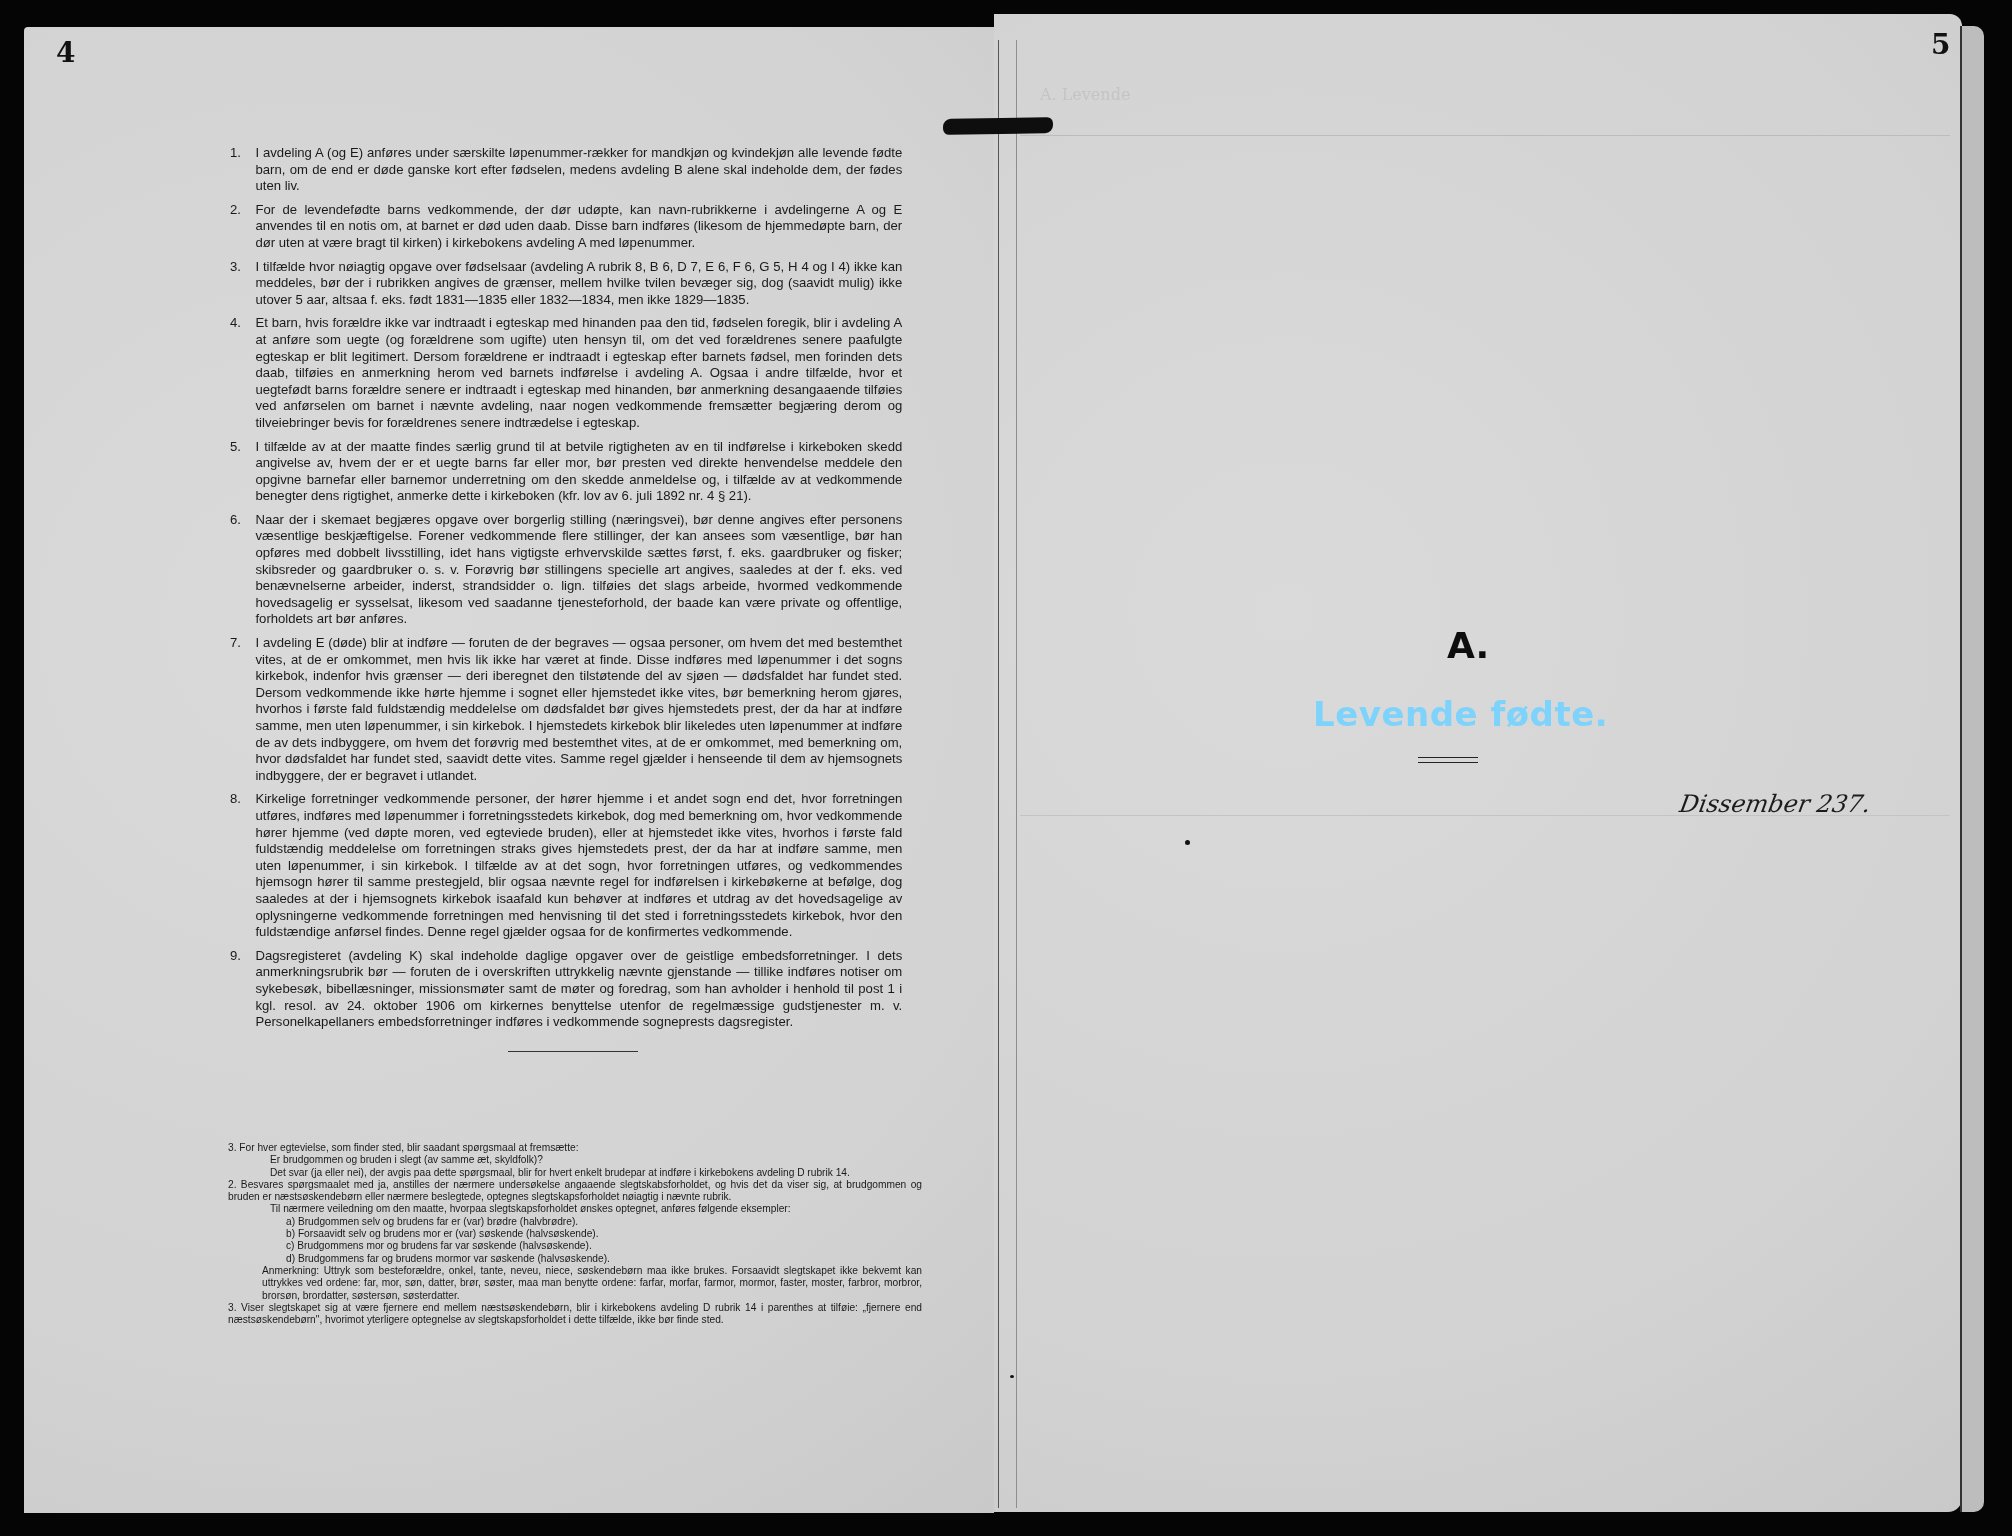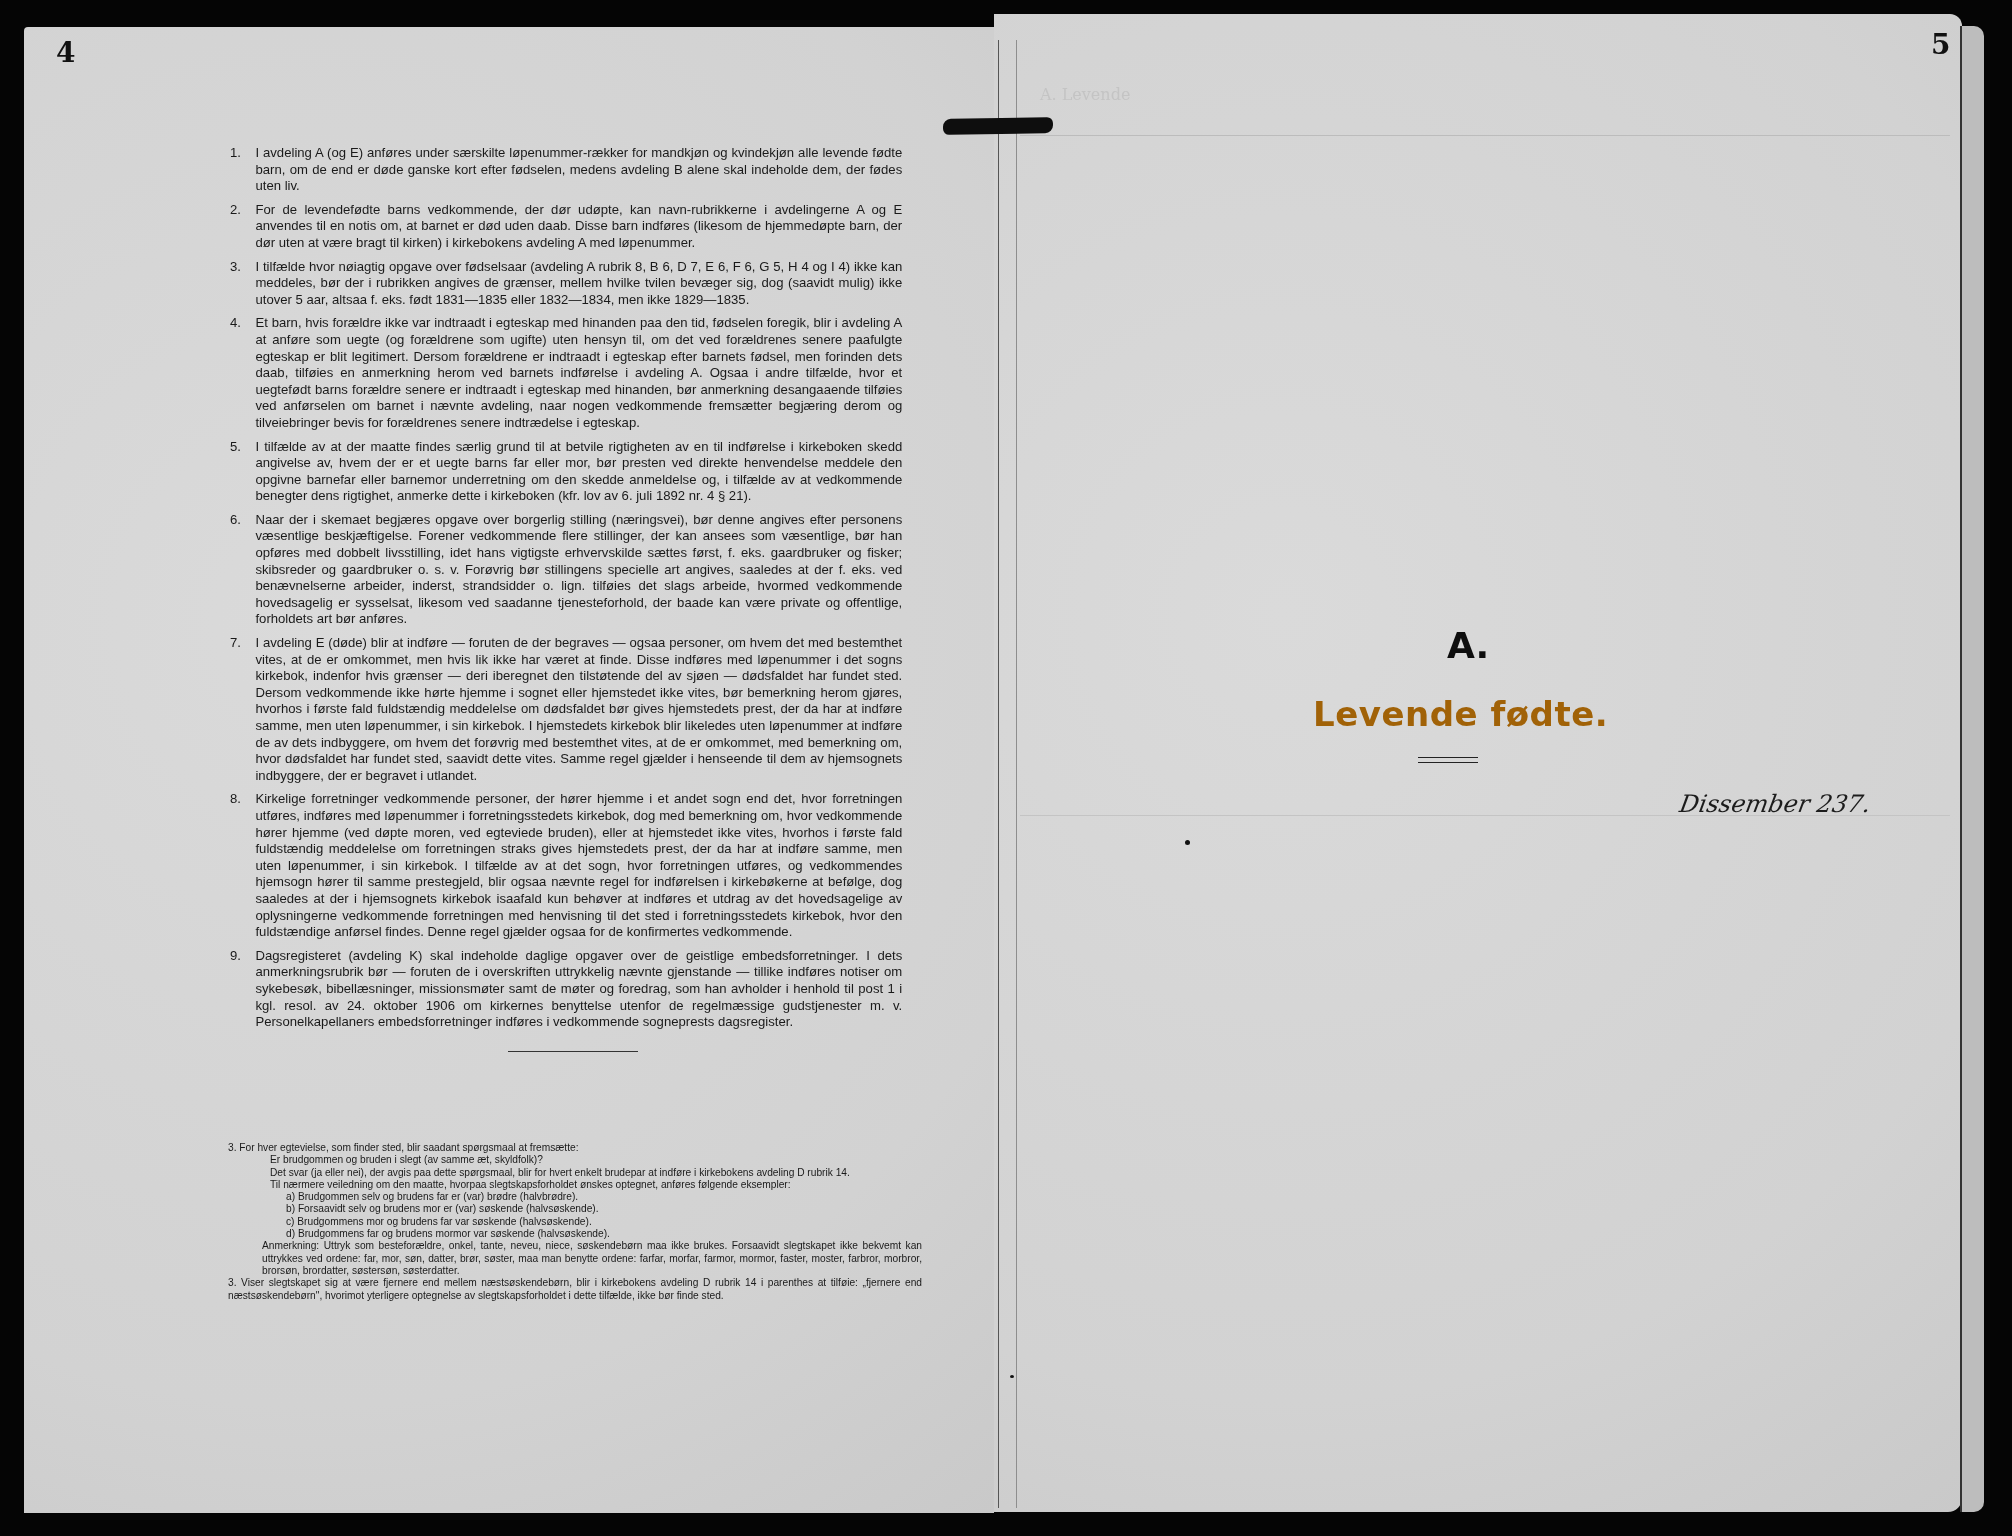--- a/index.html
+++ b/index.html
@@ -34,21 +34,21 @@
   .sep { width: 130px; height: 1px; background: #333; margin: 20px 0 0 280px; }
 
   .addendum { position: absolute; left: 222px; top: 1142px; width: 700px; font-family: "Liberation Sans", sans-serif; font-size: 10.2px; line-height: 12.3px; }
   .addendum p { margin: 0; text-align: justify; }
   .addendum .ind { padding-left: 58px; }
   .addendum .lvl1 { padding-left: 6px; }
   .addendum .lvl3 { padding-left: 40px; }
   .addendum .lvl4 { padding-left: 48px; }
 
   .title-a { position: absolute; left: 1447px; top: 625px; font-family: "DejaVu Sans", sans-serif; font-weight: bold; font-size: 36px; color: #0d0d0d; }
-  .title-main { position: absolute; left: 1313px; top: 694px; font-family: "DejaVu Sans", sans-serif; font-weight: bold; font-size: 34px; color: #a16207; letter-spacing: 0.5px; }
+  .title-main { position: absolute; left: 1313px; top: 694px; font-family: "DejaVu Sans", sans-serif; font-weight: bold; font-size: 34px; color: #7dd3fc; letter-spacing: 0.5px; }
   .double-rule { position: absolute; left: 1418px; top: 757px; width: 60px; height: 4px; border-top: 1.5px solid #222; border-bottom: 1.5px solid #222; }
   .handwriting { position: absolute; left: 1680px; top: 790px; font-family: "DejaVu Serif", serif; font-style: italic; font-size: 24px; color: #1c1c1c; transform: skewX(-10deg); }
 
   .ink-blot { position: absolute; left: 943px; top: 118px; width: 110px; height: 16px; background: #0e0e0e; border-radius: 8px 6px 8px 6px; transform: rotate(-1deg); }
   .faint-header { position: absolute; left: 1040px; top: 85px; font-family: "DejaVu Serif", serif; font-size: 16px; color: #c4c4c4; }
   .faint-rule { position: absolute; left: 1020px; top: 135px; width: 930px; height: 1px; background: #bcbcbc; }
   .faint-rule2 { position: absolute; left: 1020px; top: 815px; width: 930px; height: 1px; background: #c4c4c4; }
   .speck { position: absolute; width: 5px; height: 5px; background: #111; border-radius: 50%; }
 </style>
 </head>
@@ -80,20 +80,21 @@
       <li><span class="num">8.</span><span>Kirkelige forretninger vedkommende personer, der hører hjemme i et andet sogn end det, hvor forretningen utføres, indføres med løpenummer i forretningsstedets kirkebok, dog med bemerkning om, hvor vedkommende hører hjemme (ved døpte moren, ved egteviede bruden), eller at hjemstedet ikke vites, hvorhos i første fald fuldstændig meddelelse om forretningen straks gives hjemstedets prest, der da har at indføre samme, men uten løpenummer, i sin kirkebok. I tilfælde av at det sogn, hvor forretningen utføres, og vedkommendes hjemsogn hører til samme prestegjeld, blir ogsaa nævnte regel for indførelsen i kirkebøkerne at befølge, dog saaledes at der i hjemsognets kirkebok isaafald kun behøver at indføres et utdrag av det hovedsagelige av oplysningerne vedkommende forretningen med henvisning til det sted i forretningsstedets kirkebok, hvor den fuldstændige anførsel findes. Denne regel gjælder ogsaa for de konfirmertes vedkommende.</span></li>
       <li><span class="num">9.</span><span>Dagsregisteret (avdeling K) skal indeholde daglige opgaver over de geistlige embedsforretninger. I dets anmerkningsrubrik bør — foruten de i overskriften uttrykkelig nævnte gjenstande — tillike indføres notiser om sykebesøk, bibellæsninger, missionsmøter samt de møter og foredrag, som han avholder i henhold til post 1 i kgl. resol. av 24. oktober 1906 om kirkernes benyttelse utenfor de regelmæssige gudstjenester m. v. Personelkapellaners embedsforretninger indføres i vedkommende sogneprests dagsregister.</span></li>
     </ol>
     <div class="sep"></div>
   </div>
 
   <div class="addendum">
     <p class="lvl1">3.  For hver egtevielse, som finder sted, blir saadant spørgsmaal at fremsætte:</p>
     <p class="lvl4">Er brudgommen og bruden i slegt (av samme æt, skyldfolk)?</p>
     <p class="lvl4">Det svar (ja eller nei), der avgis paa dette spørgsmaal, blir for hvert enkelt brudepar at indføre i kirkebokens avdeling D rubrik 14.</p>
+    <p class="lvl1">2.  Besvares spørgsmaalet med ja, anstilles der nærmere undersøkelse angaaende slegtskabsforholdet, og hvis det da viser sig, at brudgommen og bruden er næstsøskendebørn eller nærmere beslegtede, optegnes slegtskapsforholdet nøiagtig i nævnte rubrik.</p>
     <p class="lvl4">Til nærmere veiledning om den maatte, hvorpaa slegtskapsforholdet ønskes optegnet, anføres følgende eksempler:</p>
     <p class="lvl4" style="padding-left:64px">a) Brudgommen selv og brudens far er (var) brødre (halvbrødre).</p>
     <p class="lvl4" style="padding-left:64px">b) Forsaavidt selv og brudens mor er (var) søskende (halvsøskende).</p>
     <p class="lvl4" style="padding-left:64px">c) Brudgommens mor og brudens far var søskende (halvsøskende).</p>
     <p class="lvl4" style="padding-left:64px">d) Brudgommens far og brudens mormor var søskende (halvsøskende).</p>
     <p class="lvl3">Anmerkning: Uttryk som besteforældre, onkel, tante, neveu, niece, søskendebørn maa ikke brukes. Forsaavidt slegtskapet ikke bekvemt kan uttrykkes ved ordene: far, mor, søn, datter, brør, søster, maa man benytte ordene: farfar, morfar, farmor, mormor, faster, moster, farbror, morbror, brorsøn, brordatter, søstersøn, søsterdatter.</p>
     <p class="lvl1">3.  Viser slegtskapet sig at være fjernere end mellem næstsøskendebørn, blir i kirkebokens avdeling D rubrik 14 i parenthes at tilføie: „fjernere end næstsøskendebørn", hvorimot yterligere optegnelse av slegtskapsforholdet i dette tilfælde, ikke bør finde sted.</p>
   </div>
 
   <div class="title-a">A.</div>

